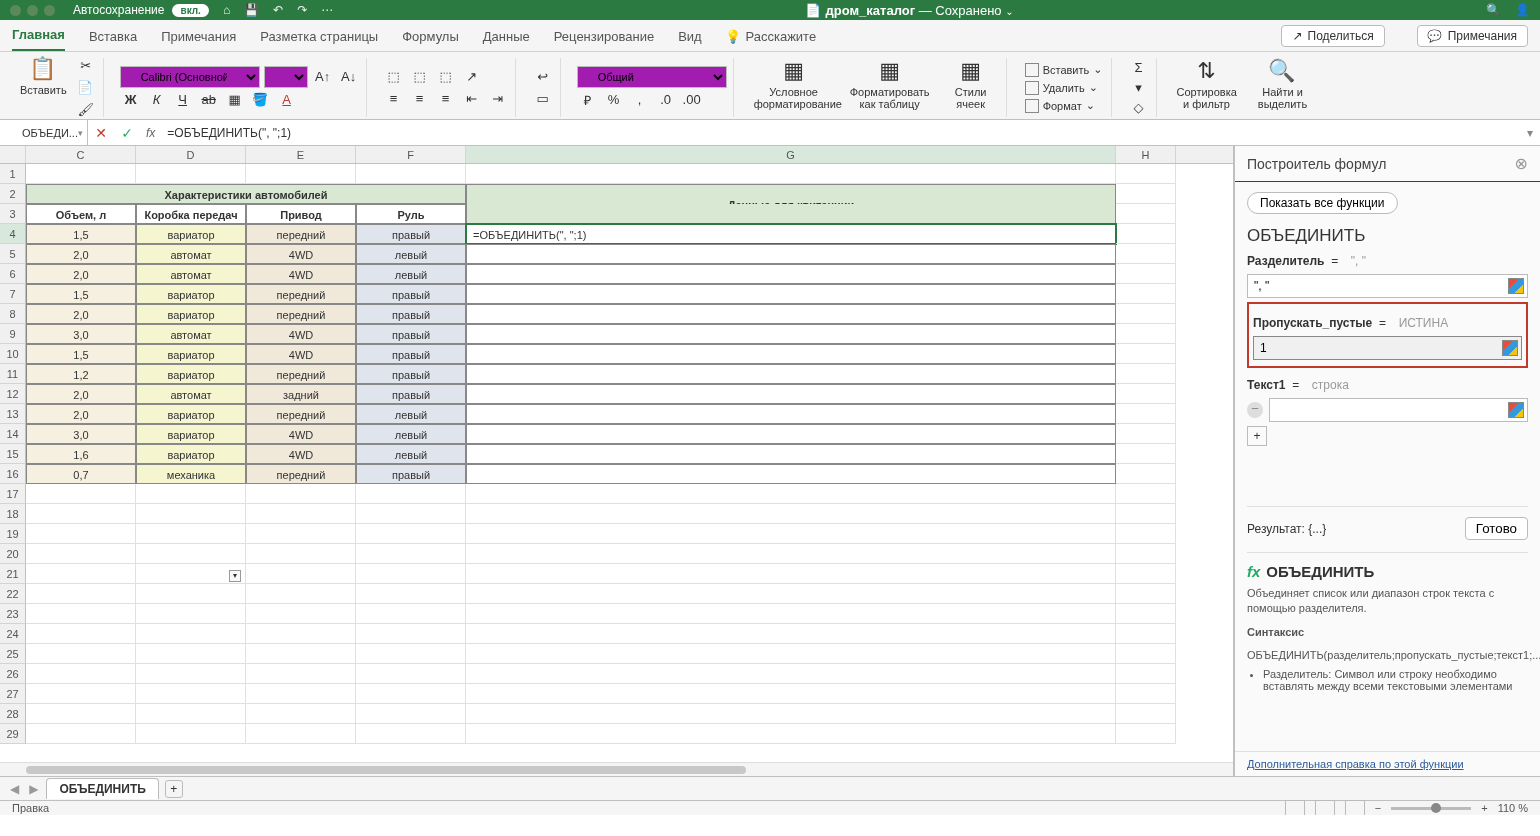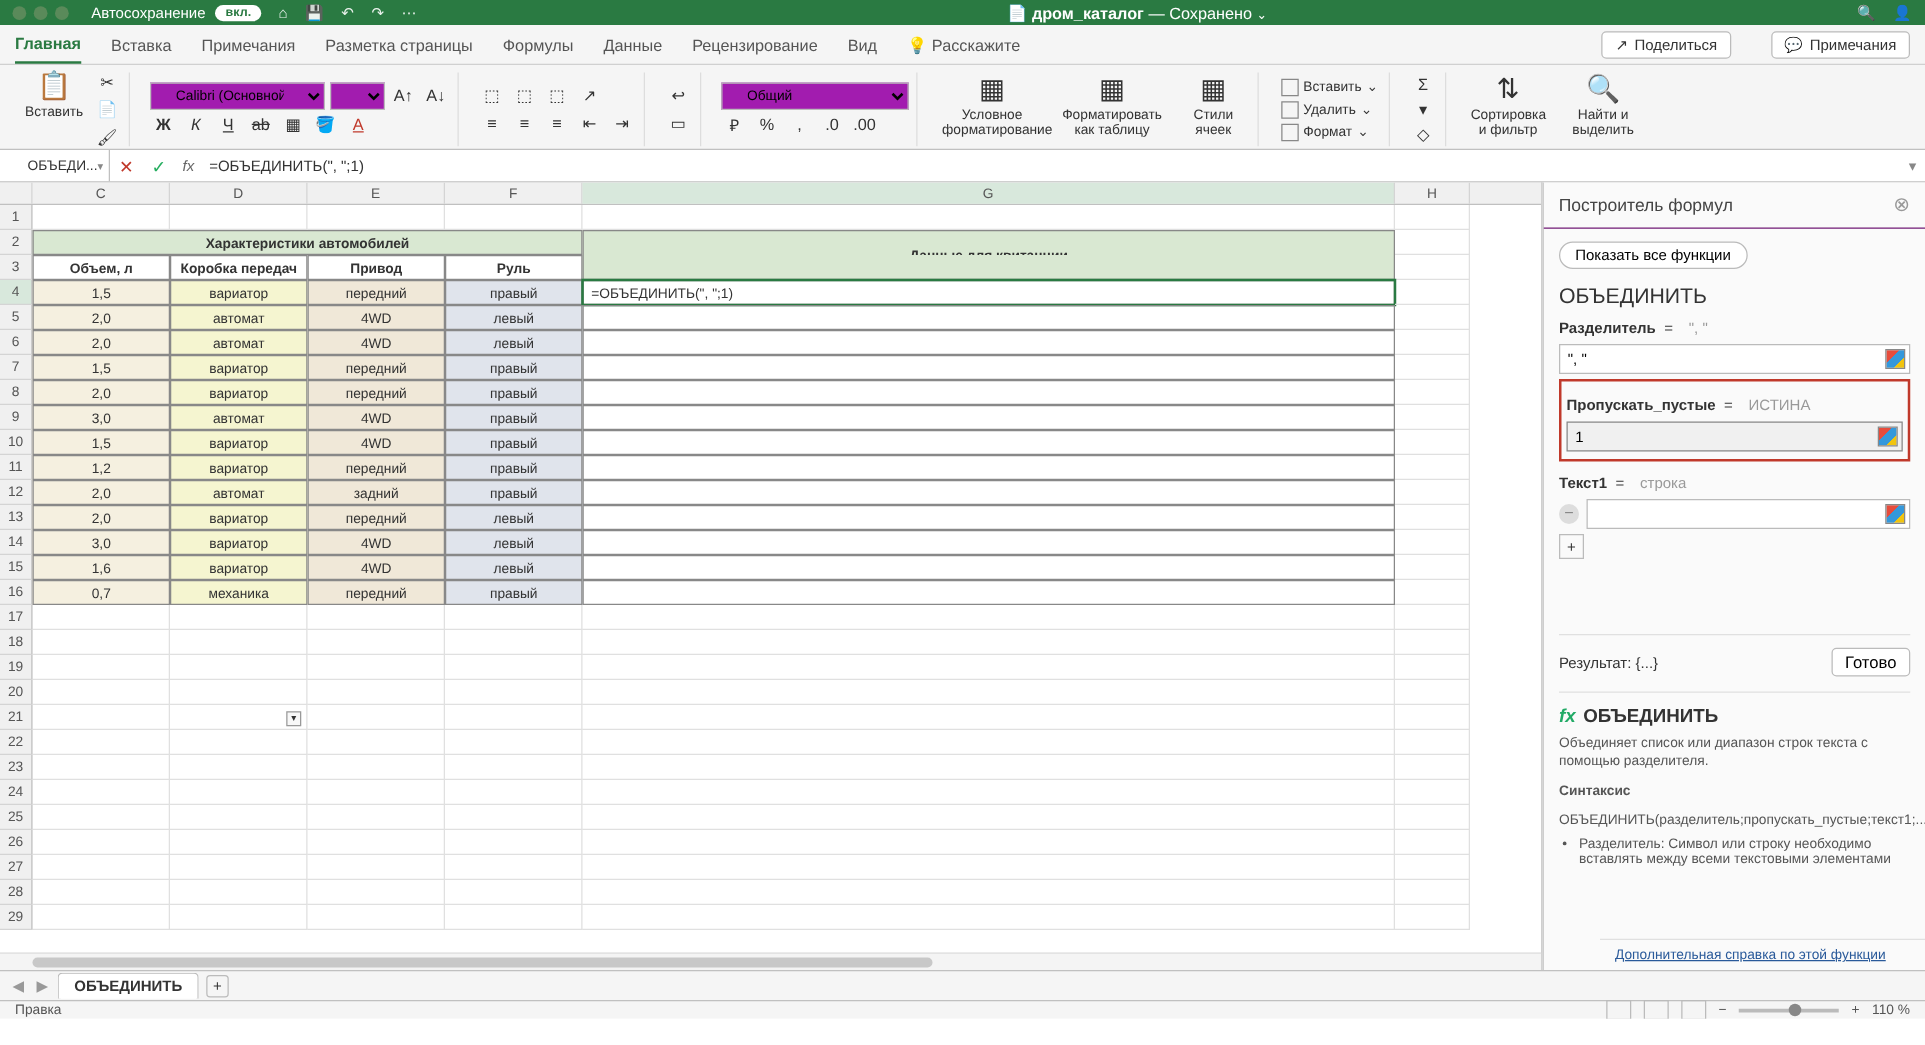--- a/index.html
+++ b/index.html
@@ -89,21 +89,21 @@
 .addarg { width: 20px; height: 20px; border: 1px solid #bbb; text-align: center; line-height: 18px; cursor: pointer; margin-top: 4px; }
 .rmarg { width: 16px; height: 16px; border-radius: 50%; background: #ddd; text-align: center; line-height: 14px; display: inline-block; color: #888; font-size: 13px; margin-right: 6px; vertical-align: middle; }
 .result-row { display: flex; align-items: center; margin-top: 60px; border-top: 1px solid #e0e0e0; padding-top: 10px; }
 .done-btn { margin-left: auto; border: 1px solid #bbb; background: #fff; border-radius: 4px; padding: 3px 10px; }
 .help-sec { border-top: 1px solid #e0e0e0; margin-top: 12px; padding-top: 10px; }
 .help-sec h3 { font-size: 15px; margin-bottom: 6px; display: flex; align-items: center; gap: 6px; }
 .help-sec p { font-size: 11px; color: #555; line-height: 1.4; margin-bottom: 8px; }
 .help-sec .syn { font-weight: 600; margin-top: 8px; }
 .help-sec .sig { font-size: 11px; margin: 4px 0; }
 .help-sec ul { padding-left: 16px; font-size: 11px; color: #555; }
-.help-link { color: #2a5a9a; text-decoration: underline; font-size: 11px; padding: 6px 12px; display: block; border-top: 1px solid #e0e0e0; margin-left: 45px; }
+.help-link { color: #2a5a9a; text-decoration: underline; font-size: 11px; padding: 6px 12px; display: block; border-top: 1px solid #e0e0e0; }
 
 
 .sheettabs { height: 24px; background: #f5f5f5; border-top: 1px solid #c0c0c0; display: flex; align-items: center; font-size: 12px; padding: 0 8px; gap: 6px; }
 .sheettab { background: #fff; border: 1px solid #bbb; border-bottom: none; padding: 3px 12px; border-radius: 4px 4px 0 0; font-weight: 600; }
 .addsheet { width: 18px; height: 18px; border: 1px solid #bbb; border-radius: 3px; text-align: center; line-height: 16px; }
 .navarr { color: #999; padding: 0 2px; }
 
 
 .statusbar { height: 15px; background: #f5f5f5; border-top: 1px solid #c0c0c0; display: flex; align-items: center; padding: 0 12px; font-size: 11px; color: #555; }
 .status-right { margin-left: auto; display: flex; align-items: center; gap: 10px; }

